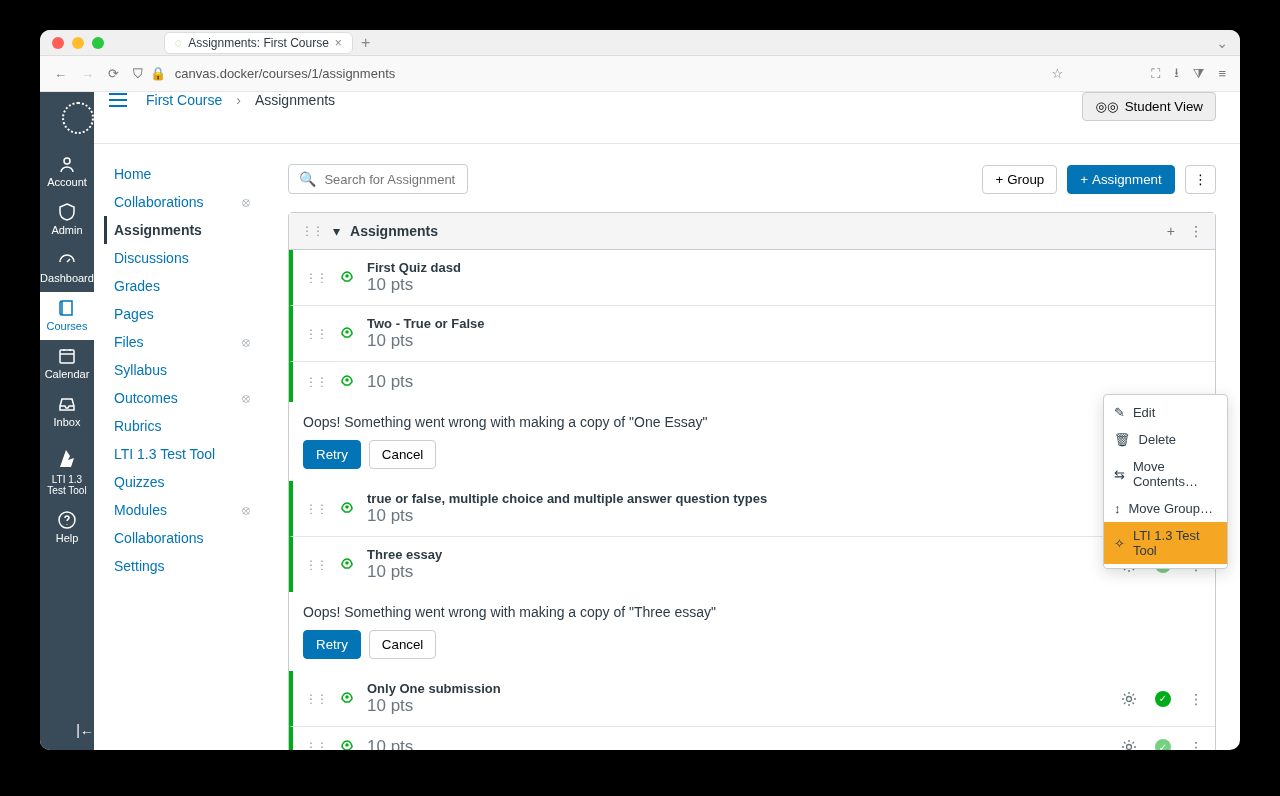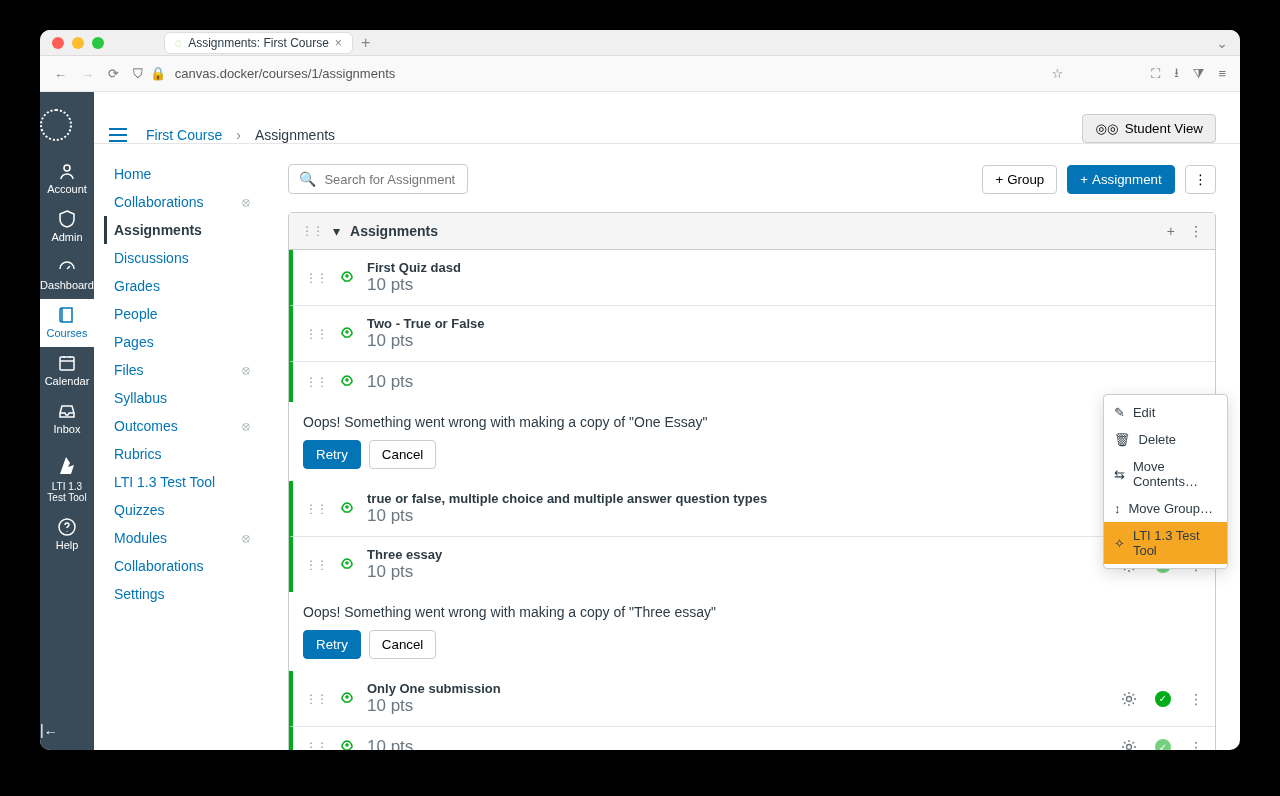--- a/index.html
+++ b/index.html
@@ -14,28 +14,28 @@
 .tab-strip { margin-left: 60px; display: flex; align-items: center; gap: 8px; }
 .tab { background: #fff; border: 1px solid #ddd; border-radius: 6px; padding: 3px 10px; font-size: 12px; display: flex; align-items: center; gap: 6px; }
 .newtab { font-size: 16px; color: #888; cursor: pointer; }
 .tab-close { color: #888; cursor: pointer; }
 .titlebar-right { margin-left: auto; color: #888; }
 .addressbar { height: 36px; background: #f9f9f9; border-bottom: 1px solid #e5e5e5; display: flex; align-items: center; padding: 0 14px; gap: 14px; font-size: 13px; color: #555; }
 .addr-icons { display: flex; gap: 14px; color: #777; }
 .url { flex: 1; display: flex; align-items: center; gap: 8px; }
 .addr-right { display: flex; gap: 14px; color: #777; align-items: center; }
 .content { display: flex; height: calc(100% - 62px); }
-.global-nav { width: 54px; background: #394b58; display: flex; flex-direction: column; align-items: flex-start; padding-top: 17px; color: #fff; position: relative; }
+.global-nav { width: 54px; background: #394b58; display: flex; flex-direction: column; align-items: flex-end; padding-top: 10px; color: #fff; position: relative; }
 .gnav-logo { width: 32px; height: 32px; border: 2px dotted #fff; border-radius: 50%; margin-bottom: 14px; }
 .gnav-item { width: 54px; padding: 6px 0 8px; text-align: center; font-size: 11px; color: #fff; cursor: pointer; }
 .gnav-item.active { background: #fff; color: #0374b5; }
 .gnav-icon { width: 20px; height: 20px; margin: 0 auto 2px; display: flex; align-items: center; justify-content: center; }
 .gnav-collapse { margin-top: auto; margin-bottom: 12px; color: #fff; }
 .main { flex: 1; display: flex; flex-direction: column; overflow: hidden; }
-.crumb-row { height: 52px; border-bottom: 1px solid #e5e5e5; display: flex; align-items: flex-end; padding: 0 24px 0 14px; gap: 14px; }
+.crumb-row { height: 52px; border-bottom: 1px solid #e5e5e5; display: flex; align-items: flex-start; padding: 0 24px 0 14px; gap: 14px; }
 .hamburger { width: 24px; color: #0374b5; cursor: pointer; }
 .crumb-link { color: #0374b5; }
 .crumb-sep { color: #888; }
 .crumb-current { color: #2d3b45; }
 .student-view { margin-left: auto; border: 1px solid #c7cdd1; border-radius: 4px; padding: 6px 12px; display: flex; gap: 6px; align-items: center; cursor: pointer; }
 .body-row { flex: 1; display: flex; overflow: hidden; }
 .course-nav { width: 170px; padding: 16px 0 16px 20px; font-size: 14px; text-align: center; }
 .course-nav-item { padding: 6px 0; color: #0374b5; cursor: pointer; display: flex; align-items: center; }
 .course-nav-item.active { color: #2d3b45; font-weight: 600; border-left: 3px solid #2d3b45; margin-left: -10px; padding-left: 7px; }
 .hidden-icon { margin-left: auto; margin-right: 14px; color: #9aa5ab; font-size: 12px; }
@@ -196,23 +196,20 @@
             <div class="course-nav-item active">
               <span>Assignments</span>
             </div>
             <div class="course-nav-item">
               <span>Discussions</span>
             </div>
             <div class="course-nav-item">
               <span>Grades</span>
             </div>
             <div class="course-nav-item">
-              <span>People</span>
-            </div>
-            <div class="course-nav-item">
               <span>Pages</span>
             </div>
             <div class="course-nav-item">
               <span>Files</span>
               <span class="hidden-icon">⦻</span>
             </div>
             <div class="course-nav-item">
               <span>Syllabus</span>
             </div>
             <div class="course-nav-item">

